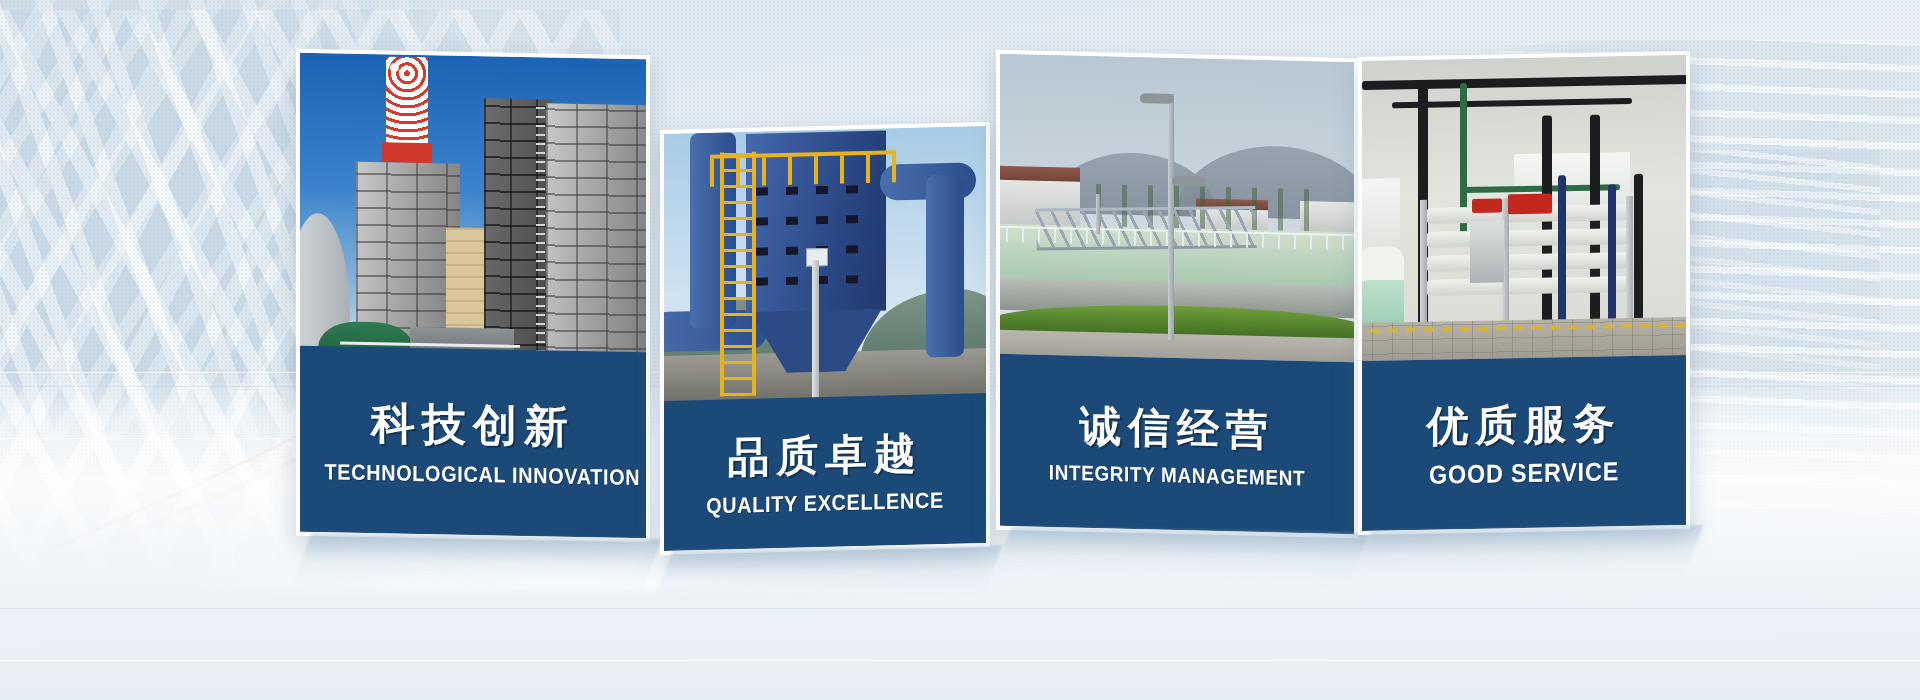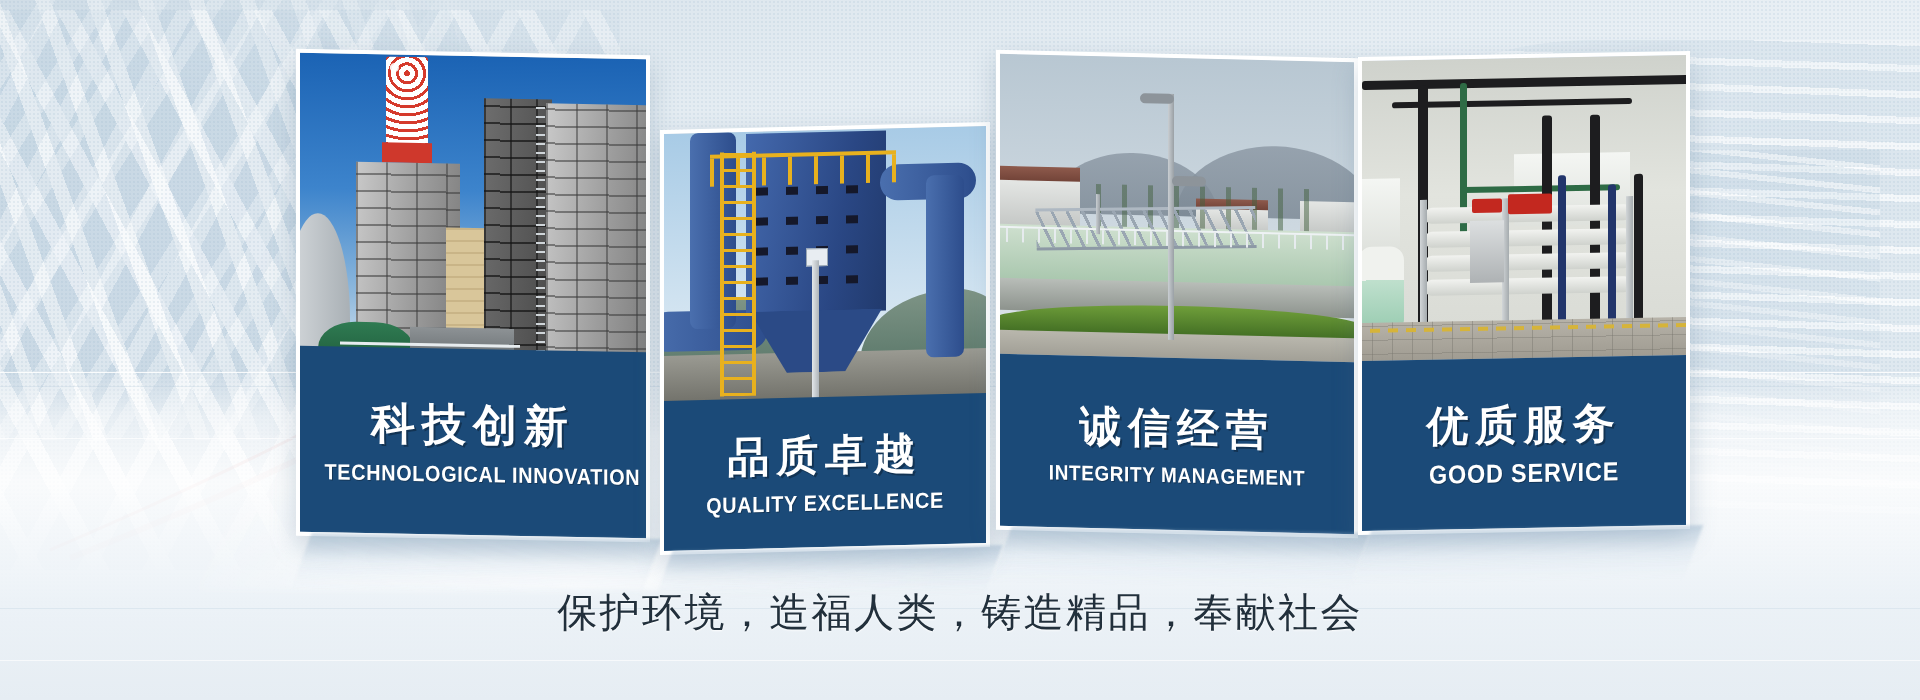--- a/index.html
+++ b/index.html
@@ -326,15 +326,14 @@
             <div class="cn" style="font-size:42px;">优质服务</div>
             <div class="en" style="font-size:26px;margin-top:5px;">GOOD SERVICE</div>
           </div>
         </div>
       </div>
     </div>
     <div class="reflection" style="left:1362px;top:528px;width:330px;height:56px;transform:skewX(-20deg) skewY(-1deg);"></div>
 
   </div>
 
-  <div class="tagline">保护环境，造福人类，铸造精品，奉献社会</div>
 
 </div>
 
 </body></html>

